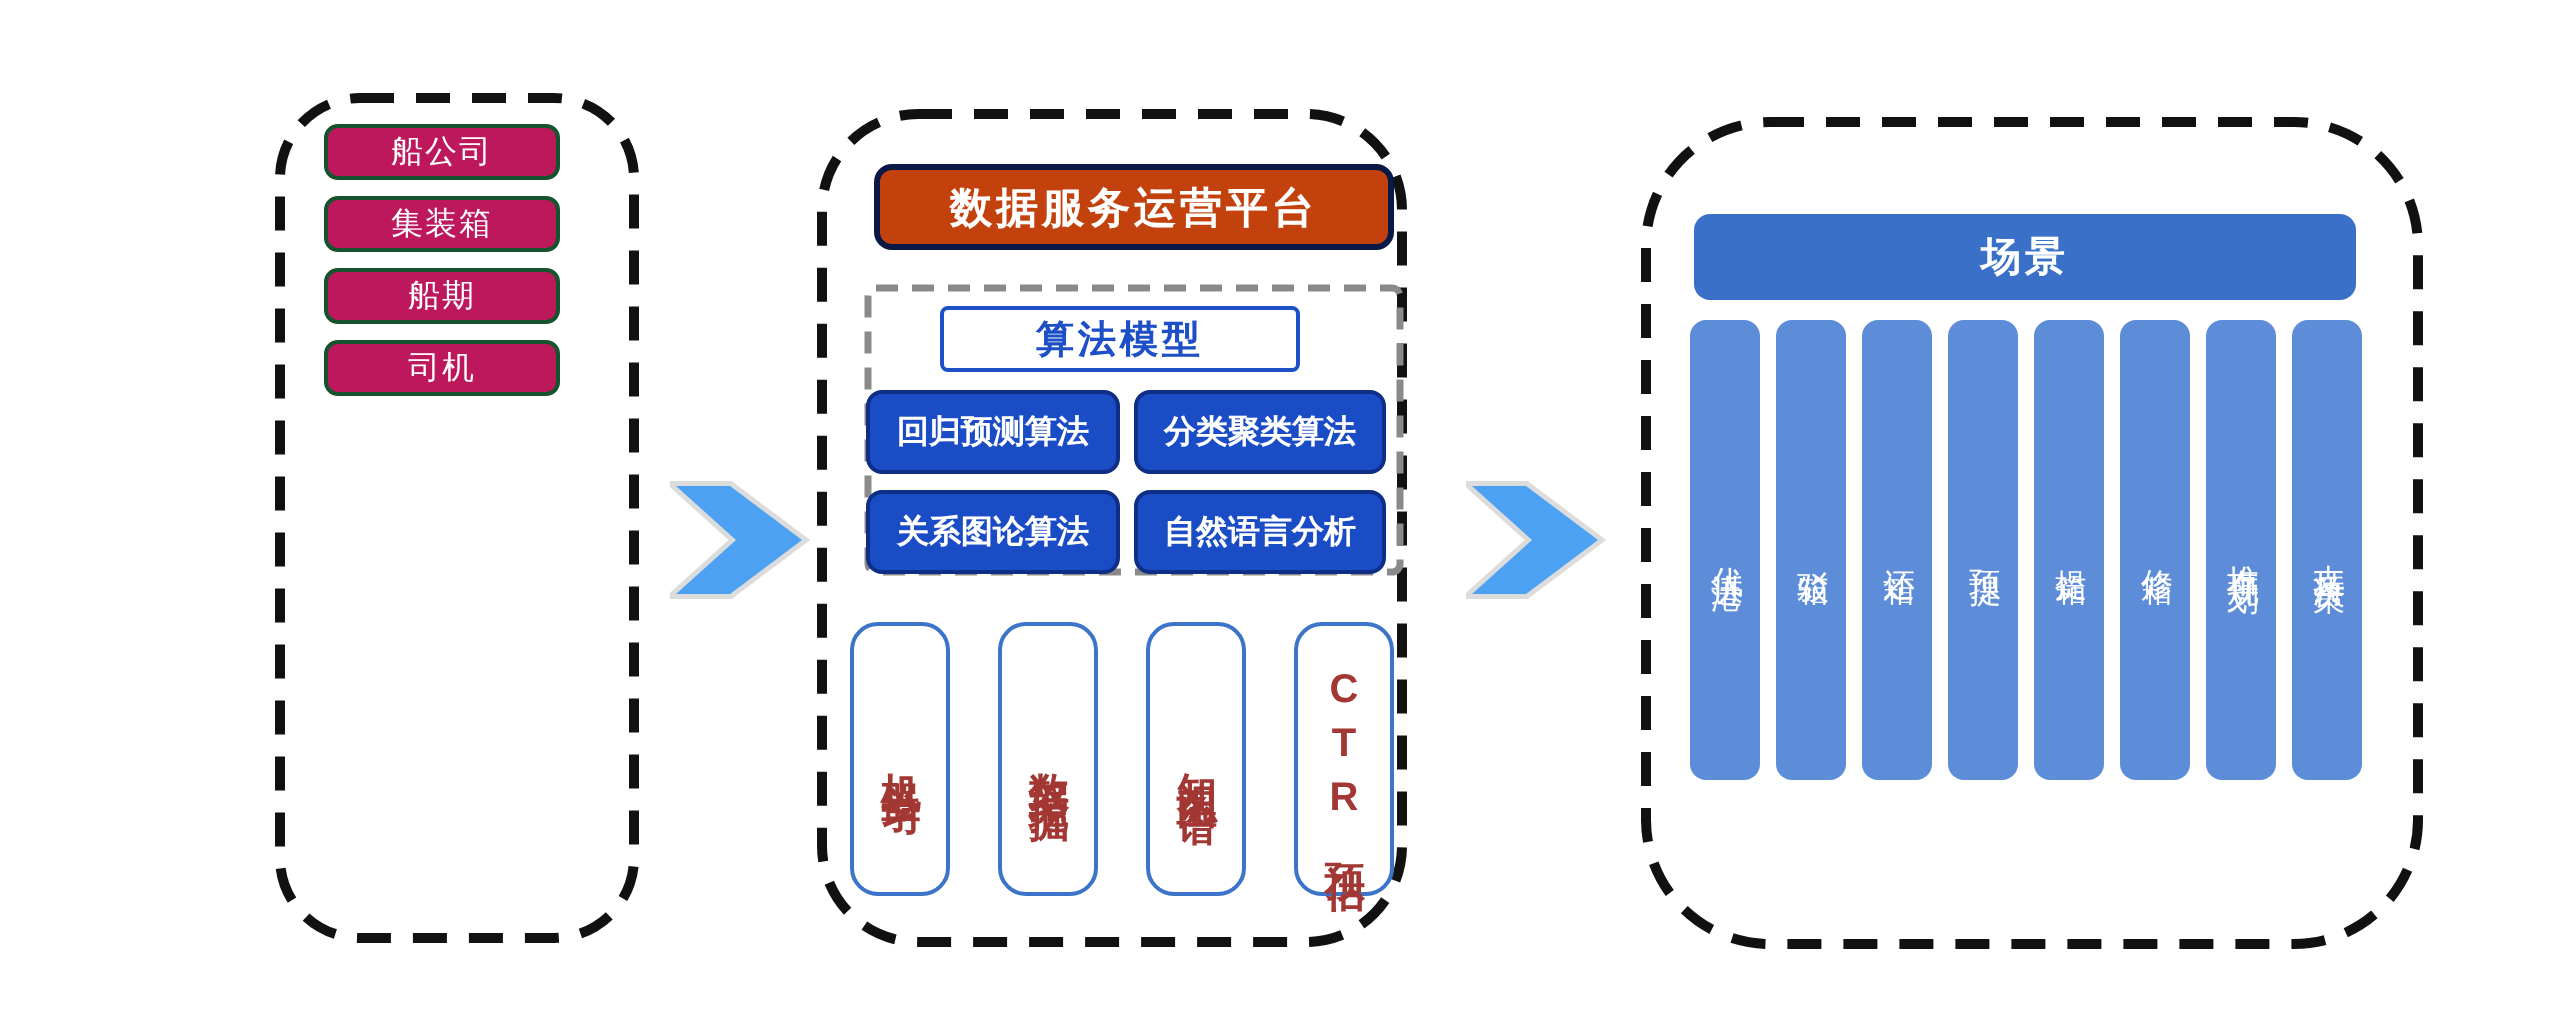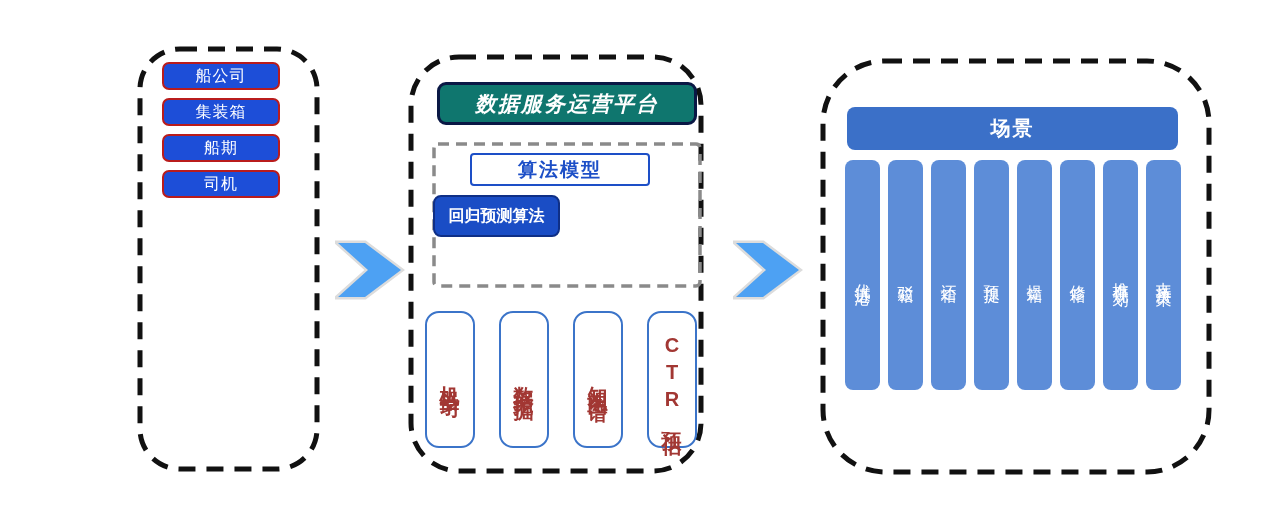--- a/index.html
+++ b/index.html
@@ -6,31 +6,31 @@
   .canvas{
     position:relative;width:1283px;height:513px;background:#ffffff;overflow:hidden;
     font-family:"Liberation Sans","DejaVu Sans",sans-serif;
   }
   .group{position:absolute;}
   .border-svg{position:absolute;left:0;top:0;pointer-events:none;}
 
   
   .src-stack{position:absolute;left:25px;top:16px;width:118px;display:flex;flex-direction:column;gap:8px;}
   .src-box{
-    height:28px;background:#1d4ed8;border:2px solid #b91c1c;border-radius:7px;
+    height:28px;background:#be185d;border:2px solid #14532d;border-radius:7px;
     color:#ffffff;font-size:16px;display:flex;align-items:center;justify-content:center;
     box-sizing:border-box;letter-spacing:1px;
   }
 
   
   .platform-header{
     position:absolute;left:29px;top:28px;width:260px;height:43px;box-sizing:border-box;
-    background:#0f766e;border:3px solid #0a1845;border-radius:9px;
+    background:#c2410c;border:3px solid #0a1845;border-radius:9px;
     color:#ffffff;font-size:21px;font-weight:bold;letter-spacing:2px;
-    display:flex;align-items:center;justify-content:center;font-style:italic;
+    display:flex;align-items:center;justify-content:center;
   }
   .algo-wrap{position:absolute;left:24px;top:88px;width:270px;height:146px;}
   .algo-title{
     position:absolute;left:38px;top:11px;width:180px;height:33px;box-sizing:border-box;
     background:#ffffff;border:2px solid #1d4fc7;border-radius:4px;
     color:#1d4fc7;font-size:19px;font-weight:bold;letter-spacing:2px;
     display:flex;align-items:center;justify-content:center;
   }
   .algo-grid{
     position:absolute;left:1px;top:53px;width:260px;
@@ -98,20 +98,23 @@
     <div class="platform-header">数据服务运营平台</div>
 
     <div class="algo-wrap">
       <svg class="border-svg" width="270" height="146">
         <rect x="2" y="2" width="266" height="142" rx="4" fill="none" stroke="#8a8a8a" stroke-width="3.5" stroke-dasharray="11 7"></rect>
       </svg>
       <div class="algo-title">算法模型</div>
       <div class="algo-grid">
 
       <div class="algo-box">回归预测算法</div>
+          <div class="algo-box">分类聚类算法</div>
+          <div class="algo-box">关系图论算法</div>
+          <div class="algo-box">自然语言分析</div>
         </div>
     </div>
 
     <div class="cap-row">
 
     <div class="cap-box">
           <span>机器学习</span>
         </div>
         <div class="cap-box">
           <span>数据挖掘</span>

